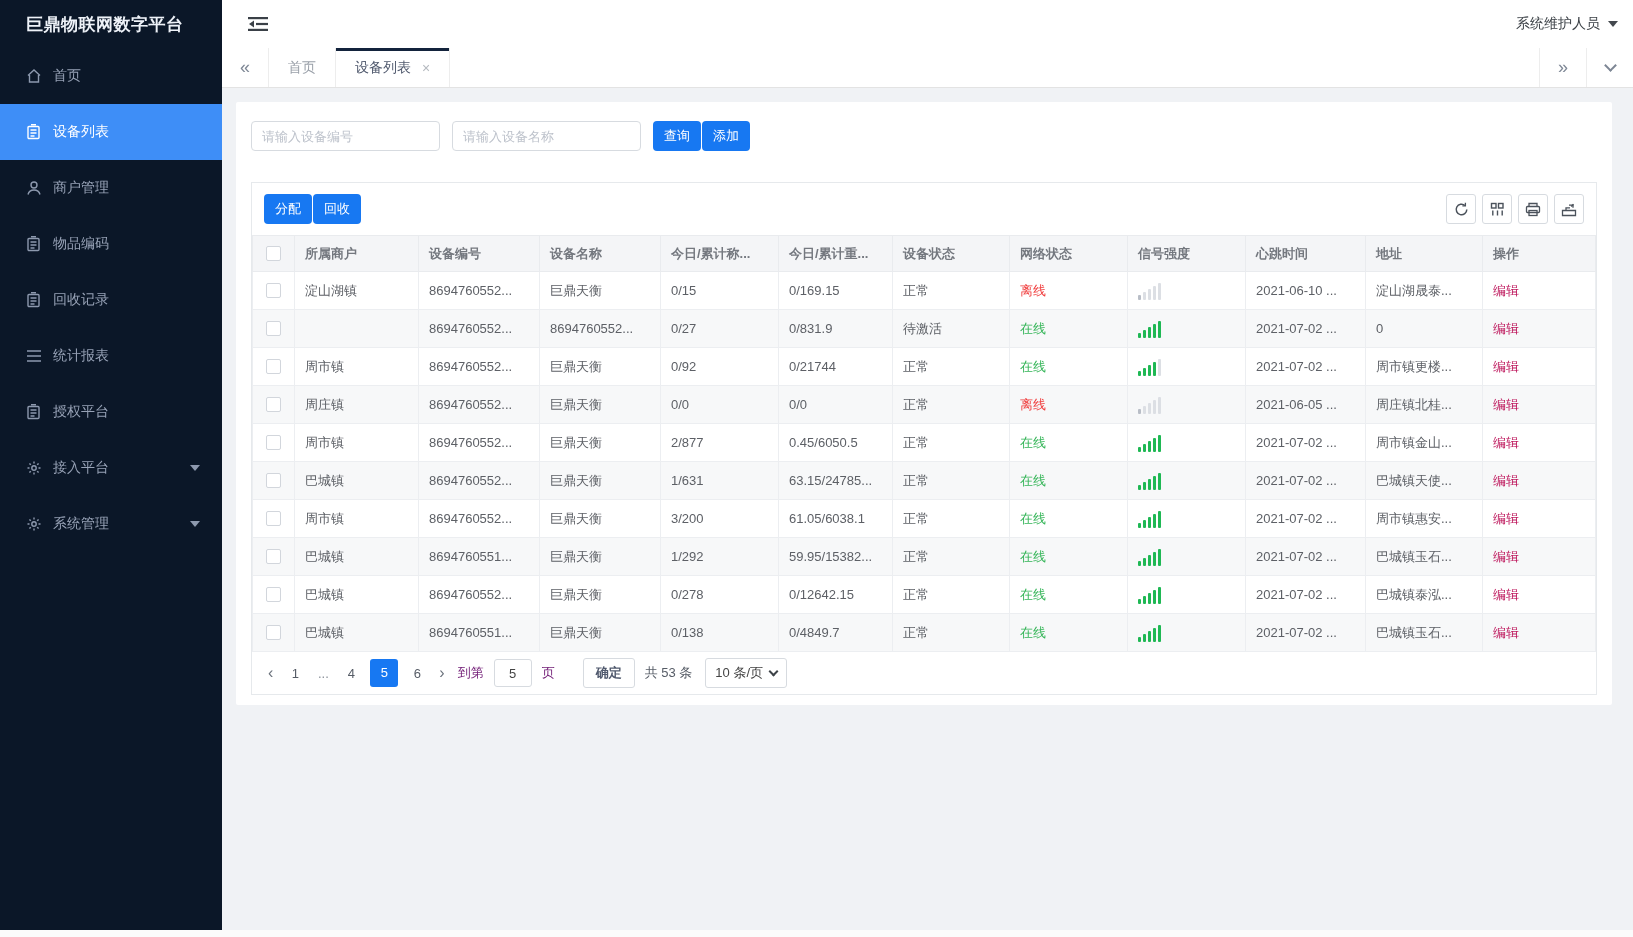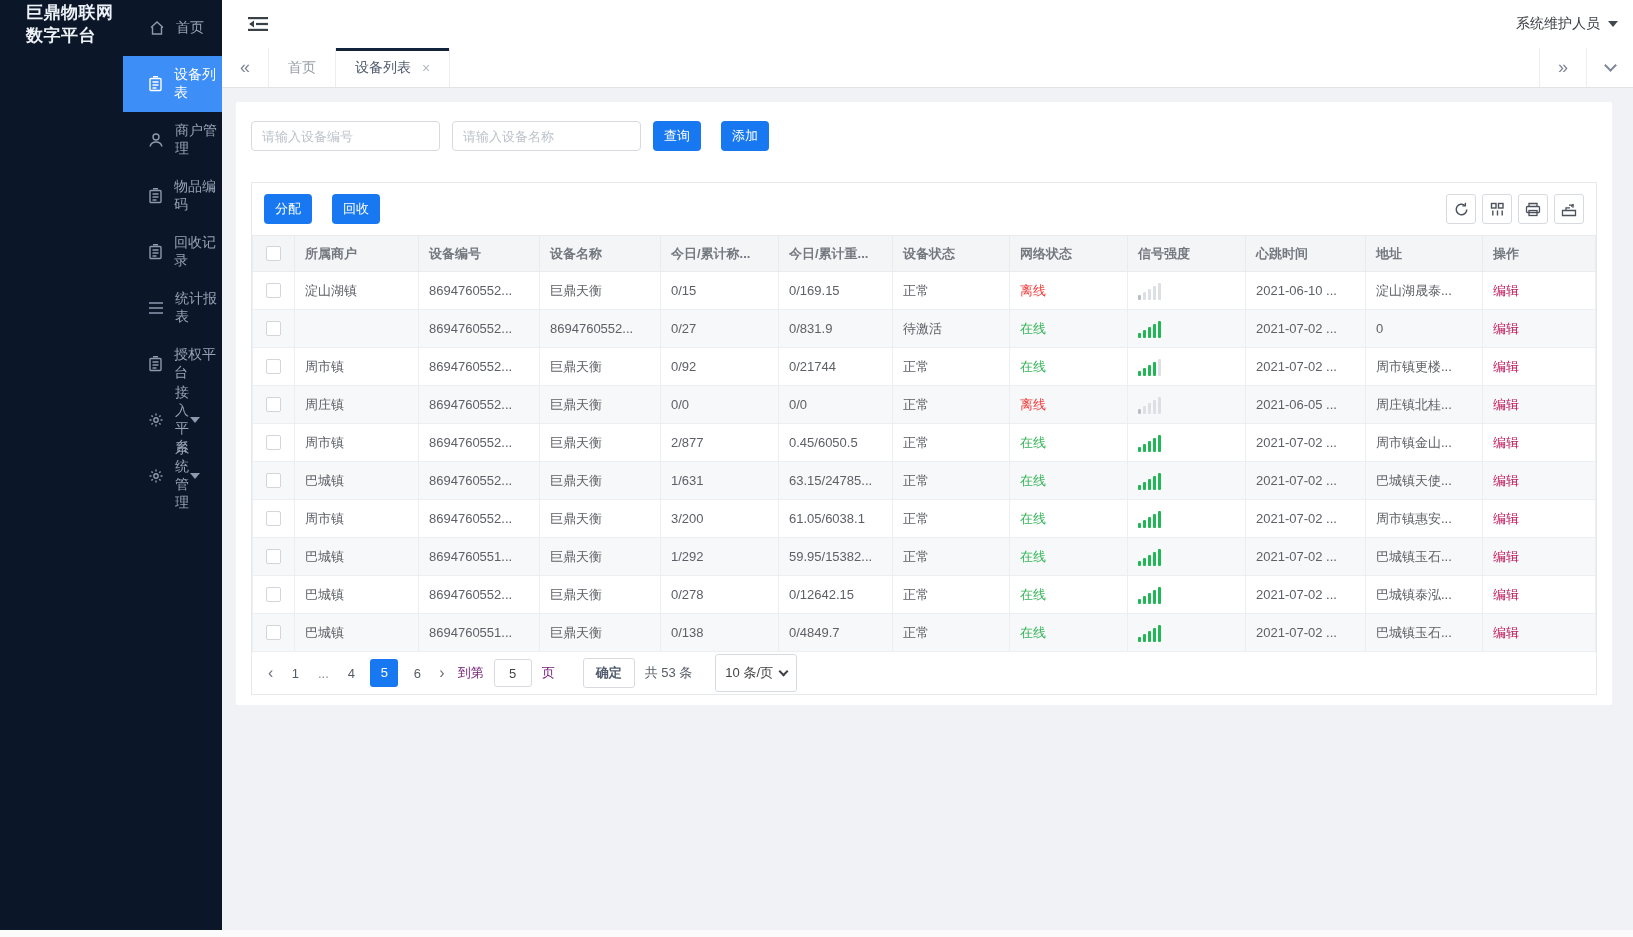--- a/index.html
+++ b/index.html
@@ -1,20 +1,20 @@
 <!DOCTYPE html>
 <html><head>
 <meta charset="utf-8">
 <style>
   *{box-sizing:border-box;margin:0;padding:0}
   html,body{width:1633px;height:937px}
   body{font-family:"Liberation Sans","DejaVu Sans",sans-serif;background:#f0f2f5;overflow:hidden;display:flex;flex-direction:column}
   .app{display:flex;height:930px}
   
-  .sidebar{width:222px;background:#0b1728;flex-shrink:0;display:flex;flex-direction:row}
+  .sidebar{width:222px;background:#0b1728;flex-shrink:0;display:flex;flex-direction:column}
   .logo{height:48px;display:flex;align-items:center;padding-left:26px;color:#eef2f8;font-size:17px;font-weight:bold;letter-spacing:.5px}
   .side-item{height:56px;display:flex;align-items:center;padding-left:25px;color:#97a2b6;font-size:14px;cursor:pointer}
   .side-item .sicon{width:17px;height:17px;margin-right:11px;display:inline-flex;align-items:center;justify-content:center;color:#8d99ae}
   .side-item.active{background:#3e8ef7;color:#fff}
   .side-item.active .sicon{color:#fff}
   .side-caret{margin-left:auto;margin-right:22px;width:0;height:0;border-left:5px solid transparent;border-right:5px solid transparent;border-top:6px solid #8d99ae}
   
   .main{flex:1;display:flex;flex-direction:column;min-width:0}
   .topbar{height:48px;background:#fff;display:flex;align-items:center;padding:0 15px 0 26px}
   .collapse-btn{cursor:pointer;display:inline-flex;color:#3a4047}
@@ -31,21 +31,21 @@
   .tab-close{margin-left:11px;color:#b4b9bf;font-size:14px;cursor:pointer}
   .tab-right{margin-left:auto;display:flex}
   .chev-down{width:9px;height:9px;border-right:2px solid #7d8694;border-bottom:2px solid #7d8694;transform:rotate(45deg);margin-top:-5px}
   
   .content{flex:1;padding:14px 21px 0 14px;overflow:hidden}
   .card{background:#fff;border-radius:2px;height:603px;padding:19px 15px 0}
   .search-row{display:flex;align-items:center;margin-bottom:31px}
   .search-input{width:189px;height:30px;border:1px solid #d7dbe0;border-radius:4px;padding:0 10px;font-size:13px;color:#333;outline:none;margin-right:12px}
   .search-input::placeholder{color:#bdc2cb}
   .btn-blue{height:30px;min-width:45px;padding:0 11px;background:#1778f2;color:#fff;border:none;border-radius:4px;font-size:13px;cursor:pointer}
-  .btn-gap{margin-right:20px}
+  .btn-gap{margin-right:1px}
   
   .panel{border:1px solid #e6e9ec}
   .panel-toolbar{display:flex;padding:11px 12px}
   .tool-icons{margin-left:auto;display:flex;gap:6px}
   .icon-btn{width:30px;height:30px;border:1px solid #d7dbe0;border-radius:3px;background:#fff;display:flex;align-items:center;justify-content:center;cursor:pointer;color:#4b525b}
   table{width:100%;border-collapse:collapse;table-layout:fixed;font-size:13px}
   thead th{background:#f4f5f7;height:36px;font-weight:bold;color:#74787f;text-align:left;padding:0 10px;border:1px solid #e9ebee;overflow:hidden;white-space:nowrap}
   tbody td{height:38px;padding:0 10px;color:#5d6066;border:1px solid #eceef1;background:#fff;overflow:hidden;white-space:nowrap;text-overflow:ellipsis}
   tr.even td{background:#f7f8f9}
   th.cb-cell,td.cb-cell{text-align:center;padding:0}
@@ -57,21 +57,21 @@
   .edit{color:#be185d;cursor:pointer}
   
   .pager{display:flex;align-items:center;height:42px;padding-left:13px;gap:10px;font-size:13px;color:#565c66}
   .pg-arrow{font-size:16px;color:#6c737d;cursor:pointer;padding:0 3px}
   .pg-num{min-width:18px;text-align:center;cursor:pointer;color:#565c66}
   .pg-num.active{width:28px;height:28px;line-height:28px;background:#1778f2;color:#fff;border-radius:3px;min-width:28px}
   .pg-dots{color:#8a9099;cursor:default}
   .pg-gray{color:#701a75}
   .pg-input{width:38px;height:28px;border:1px solid #d7dbe0;border-radius:3px;text-align:center;font-size:13px;color:#444;outline:none}
   .confirm{height:30px;padding:0 12px;background:#fff;border:1px solid #d7dbe0;border-radius:3px;font-size:13px;color:#515a6e;font-weight:600;cursor:pointer;margin-left:18px}
-  .size-select{height:38px;border:1px solid #d7dbe0;border-radius:3px;display:flex;align-items:center;padding:0 9px;gap:7px;cursor:pointer;color:#444;margin-left:13px}
+  .size-select{height:30px;border:1px solid #d7dbe0;border-radius:3px;display:flex;align-items:center;padding:0 9px;gap:7px;cursor:pointer;color:#444;margin-left:3px}
   .sel-chev{width:7px;height:7px;border-right:2px solid #3d4248;border-bottom:2px solid #3d4248;transform:rotate(45deg);margin-top:-4px}
   .bottom-strip{height:7px;background:#fbfbfb}
 </style>
 </head>
 <body>
 
 <div class="app">
 
   <aside class="sidebar">
     <div class="logo">巨鼎物联网数字平台</div>

